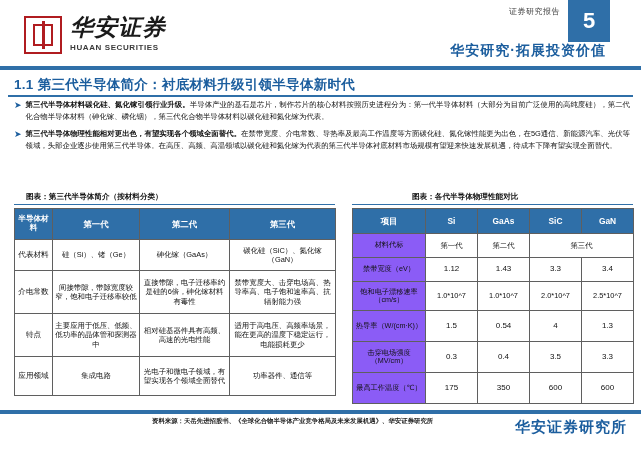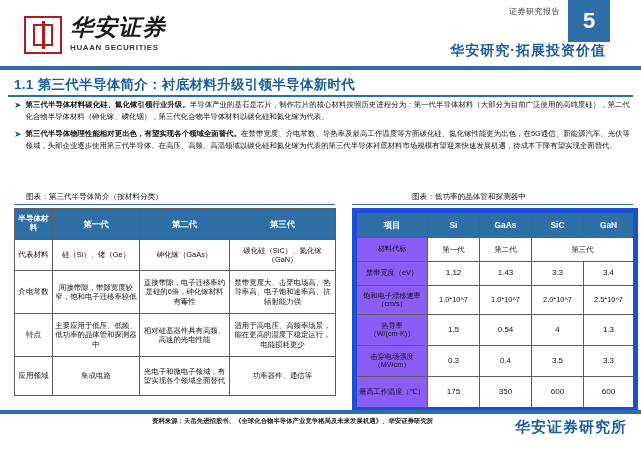--- a/index.html
+++ b/index.html
@@ -76,37 +76,37 @@
     margin-right:4px;flex:0 0 auto;
   }
   .bullet-body{
     font-size:7.4px;line-height:1.62;text-align:justify;color:#111;
     flex:1 1 auto;
   }
   .bullet-body b{font-weight:bold;}
 
   
   .cap{
-    position:absolute;font-size:7.6px;font-weight:normal;color:#111;padding-left:12px;
+    position:absolute;font-size:7.6px;font-weight:bold;color:#111;padding-left:12px;
   }
   .cap-left{left:14px;top:192px;}
   .cap-right{left:400px;top:192px;}
   .cap-rule{position:absolute;height:1.4px;background:#2f6fa8;}
   .cap-rule-left{left:14px;top:204px;width:321px;}
   .cap-rule-right{left:352px;top:204px;width:281px;}
 
   
   table{border-collapse:collapse;table-layout:fixed;padding-left:48px;}
   .tbl-left{
     position:absolute;left:14px;top:208px;width:321px;
     border:1px solid #5f5f5f;
   }
   .tbl-right{
     position:absolute;left:352px;top:208px;width:281px;
-    border:5px solid #1d4ed8;
+    border:1px solid #1d4ed8;
   }
   .tbl-left td,.tbl-left th,
   .tbl-right td,.tbl-right th{
     border:1px solid #5f5f5f;
     text-align:center;vertical-align:middle;
     padding:2px 2px;
   }
   .hdr-cell{
     background:#2f6fa8;color:#ffffff;font-weight:bold;font-size:8.4px;
   }
@@ -165,21 +165,21 @@
       <span class="bullet-body"><b>第三代半导体材料碳化硅、氮化镓引领行业升级。</b><span>半导体产业的基石是芯片，制作芯片的核心材料按照历史进程分为：第一代半导体材料（大部分为目前广泛使用的高纯度硅），第二代化合物半导体材料（砷化镓、磷化铟），第三代化合物半导体材料以碳化硅和氮化镓为代表。</span></span>
     </div>
     <div class="bullet">
       <span class="bullet-mark">➤</span>
       <span class="bullet-body"><b>第三代半导体物理性能相对更出色，有望实现各个领域全面替代。</b><span>在禁带宽度、介电常数、导热率及最高工作温度等方面碳化硅、氮化镓性能更为出色，在5G通信、新能源汽车、光伏等领域，头部企业逐步使用第三代半导体。在高压、高频、高温领域以碳化硅和氮化镓为代表的第三代半导体衬底材料市场规模有望迎来快速发展机遇，待成本下降有望实现全面替代。</span></span>
     </div>
   </div>
 
   <div class="cap cap-left">图表：第三代半导体简介（按材料分类）</div>
   <div class="cap-rule cap-rule-left"></div>
-  <div class="cap cap-right">图表：低功率的晶体管和探测器中</div>
+  <div class="cap cap-right">图表：各代半导体物理性能对比</div>
   <div class="cap-rule cap-rule-right"></div>
 
   <table class="tbl-left">
     <colgroup>
         <col style="width:38px">
         <col style="width:87px">
         <col style="width:90px">
         <col style="width:106px">
       </colgroup>
     <tbody>

